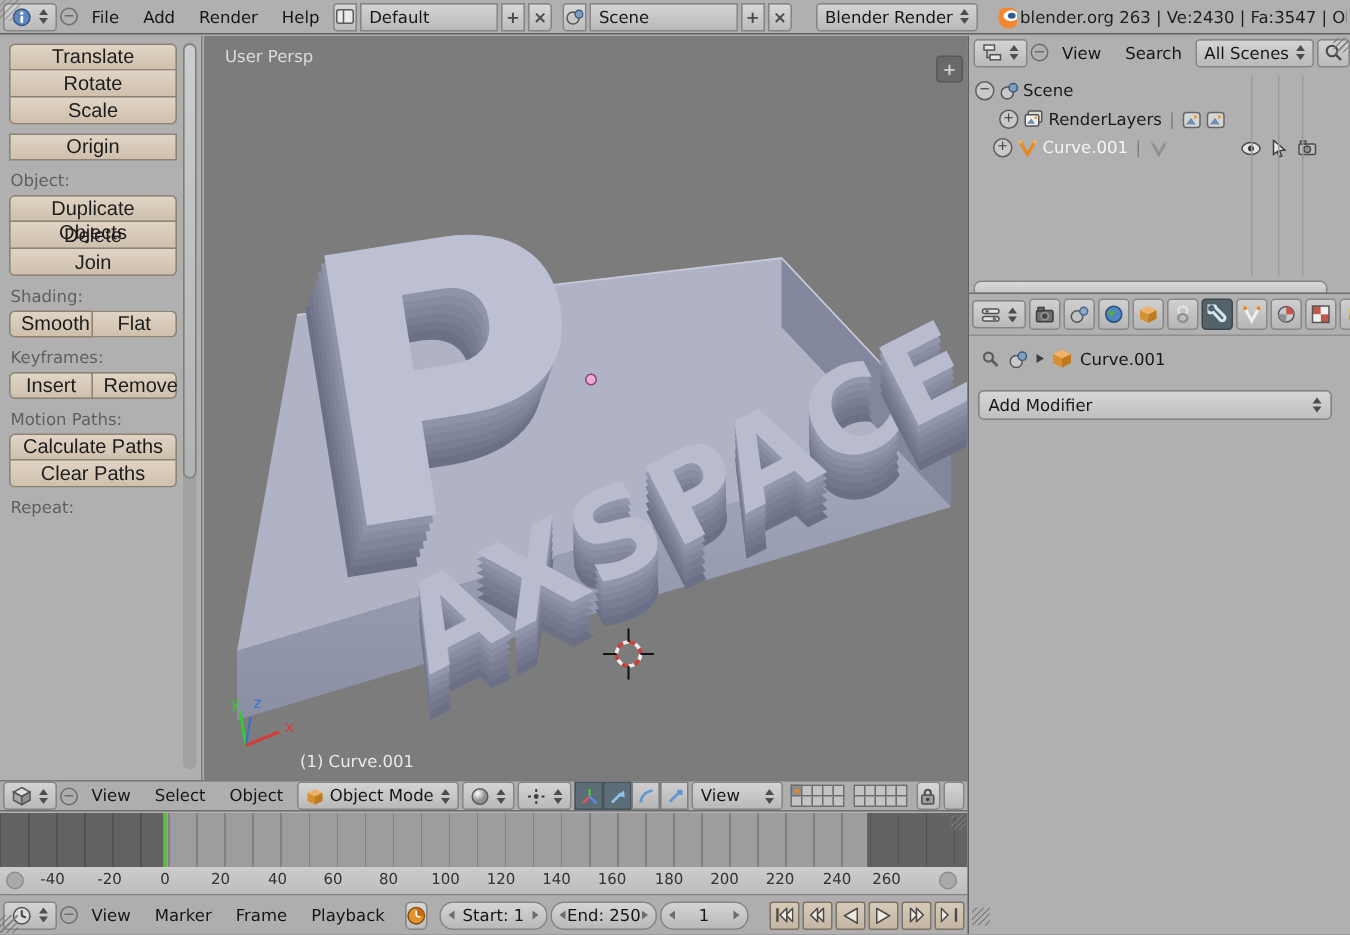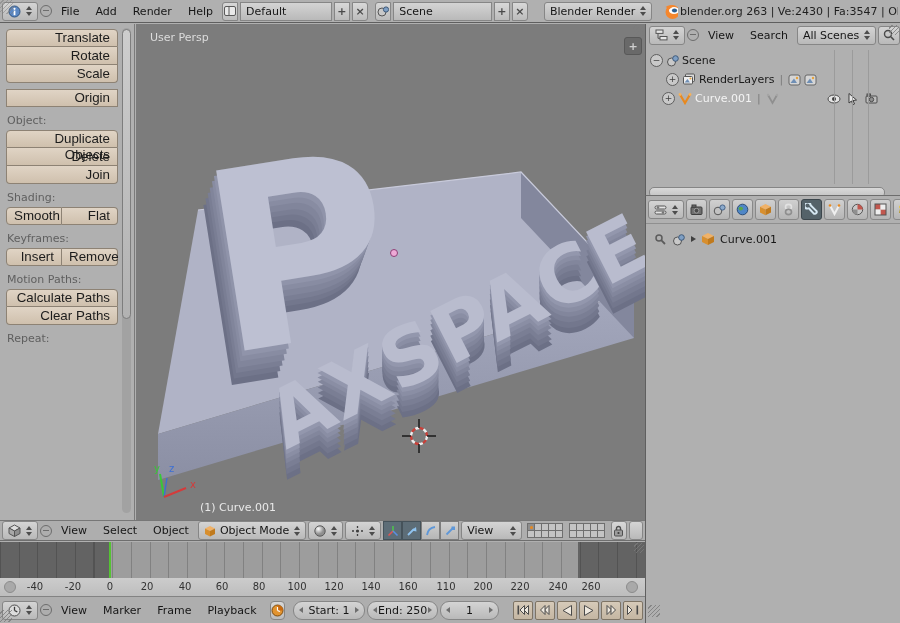--- a/index.html
+++ b/index.html
@@ -15,21 +15,21 @@
   .menu{padding:0 7px;color:#161616;cursor:default;white-space:nowrap;}
   .stepper{display:inline-flex;flex-direction:column;gap:2px;margin-left:5px;}
   .stepper i{width:0;height:0;border-left:3px solid transparent;border-right:3px solid transparent;}
   .stepper .u{border-bottom:4px solid #4d4d4d;}
   .stepper .d{border-top:4px solid #4d4d4d;}
   .collapse{width:10px;height:10px;border:1px solid #6d6d6d;border-radius:50%;position:relative;flex:none;}
   .collapse::after{content:"";position:absolute;left:2px;right:2px;top:4px;height:1px;background:#6d6d6d;}
   .sqbtn{display:inline-flex;align-items:center;justify-content:center;width:17px;height:17px;
          border:1px solid #868686;background:linear-gradient(#d8d8d8,#bcbcbc);font-weight:bold;color:#4a4a4a;}
   .tbtn{display:block;box-sizing:border-box;width:100%;height:18px;line-height:16px;padding:0 7px;
-        background:linear-gradient(#e0d4c5,#cfc0ad);border:1px solid #8d8274;color:#1c1c1c;text-align:right;}
+        background:linear-gradient(#e0d4c5,#cfc0ad);border:1px solid #8d8274;color:#1c1c1c;text-align:center;}
   .seclabel{color:#5f5f5f;margin:7px 1px 3px;}
   .grip{position:absolute;background:repeating-linear-gradient(135deg,transparent 0 2px,#7b7b7b 2px 3px);opacity:.8;}
   .vline{position:absolute;width:1px;background:#9b9b9b;}
   
   #topbar{left:0;top:0;width:900px;height:23px;border-bottom:1px solid #5f5f5f;display:flex;align-items:center;gap:2px;padding:0 2px;}
   .status{color:#1e1e1e;white-space:nowrap;overflow:hidden;}
   
   #tools{left:0;top:24px;width:135px;height:496px;background:#b0b0b0;border-right:1px solid #7a7a7a;padding:5px 0 0 6px;}
   #tools .col{width:112px;}
   .tgroup .tbtn{border-radius:0;border-top-width:0;}
@@ -389,21 +389,21 @@
     <span class="tick" style="left:58px">-20</span>
     <span class="tick" style="left:95px">0</span>
     <span class="tick" style="left:132px">20</span>
     <span class="tick" style="left:170px">40</span>
     <span class="tick" style="left:207px">60</span>
     <span class="tick" style="left:244px">80</span>
     <span class="tick" style="left:282px">100</span>
     <span class="tick" style="left:319px">120</span>
     <span class="tick" style="left:356px">140</span>
     <span class="tick" style="left:393px">160</span>
-    <span class="tick" style="left:431px">110</span>
+    <span class="tick" style="left:431px">180</span>
     <span class="tick" style="left:468px">200</span>
     <span class="tick" style="left:505px">220</span>
     <span class="tick" style="left:543px">240</span>
     <span class="tick" style="left:576px">260</span>
   </div>
 
   <div id="tfooter" class="region">
     <span class="pill">
       <svg width="13" height="13">
           <circle cx="6.5" cy="6.5" r="5.5" fill="#dcdcdc" stroke="#4e4e4e"></circle>
@@ -676,16 +676,23 @@
           <circle cx="9.5" cy="4.5" r="2.8" fill="#7e9fc4" stroke="#3f5a7a"></circle>
         </svg>
       <span class="tri"></span>
       <svg width="14" height="14">
           <polygon points="7,1 13,4 7,7 1,4" fill="#f0b268"></polygon>
           <polygon points="1,4 7,7 7,13 1,10" fill="#d88f2e"></polygon>
           <polygon points="13,4 7,7 7,13 13,10" fill="#c07a1d"></polygon>
         </svg>
       <span>Curve.001</span>
     </div>
+    <div class="addmod">
+      <span style="flex:1">Add Modifier</span>
+      <span class="stepper">
+          <i class="u"></i>
+          <i class="d"></i>
+        </span>
+    </div>
     <div class="grip" style="left:2px;bottom:6px;width:12px;height:12px"></div>
   </div>
 
 </div>
 
 </body></html>

